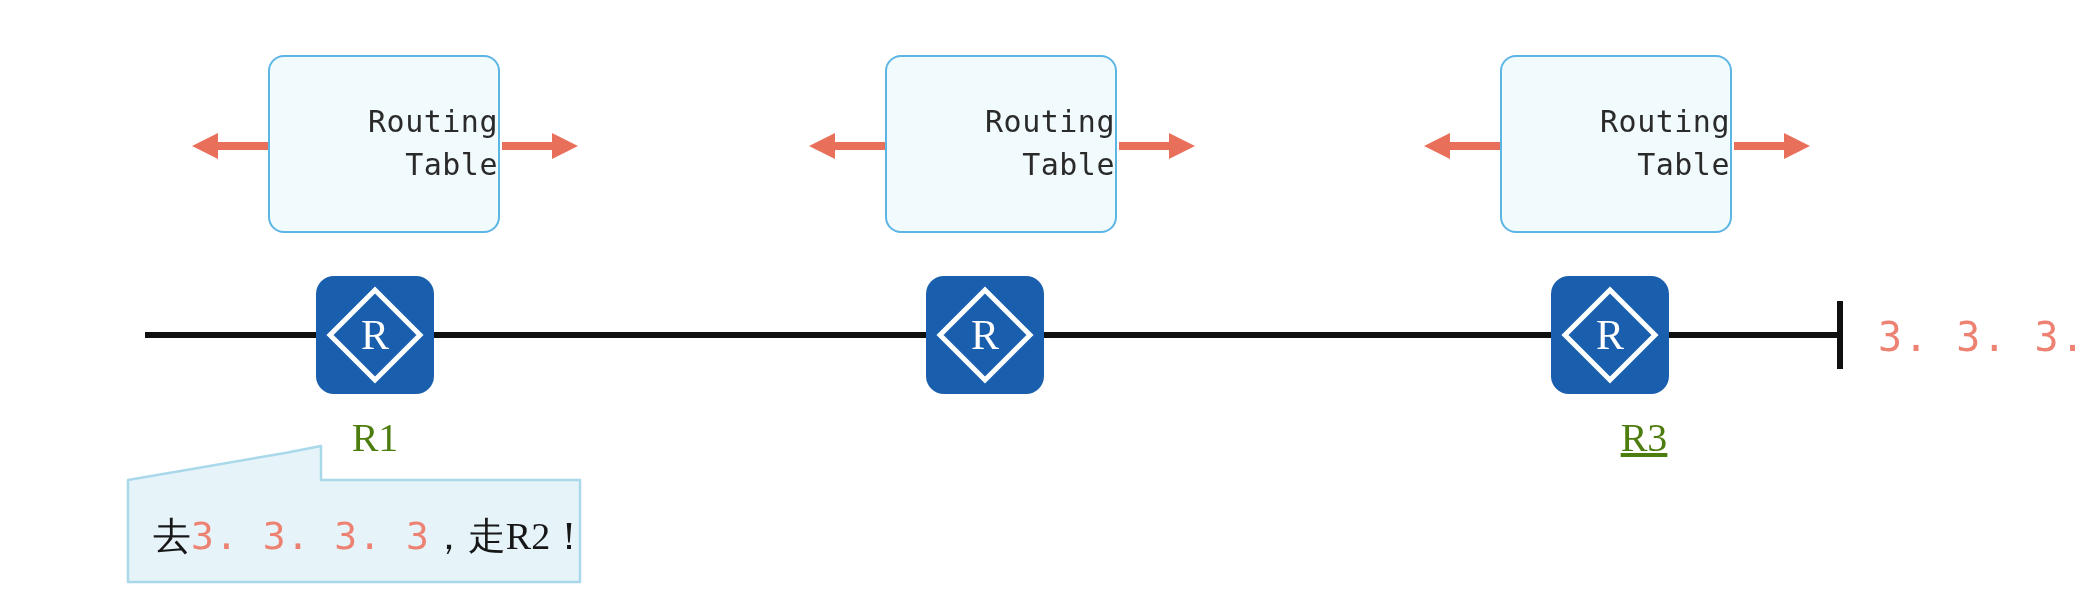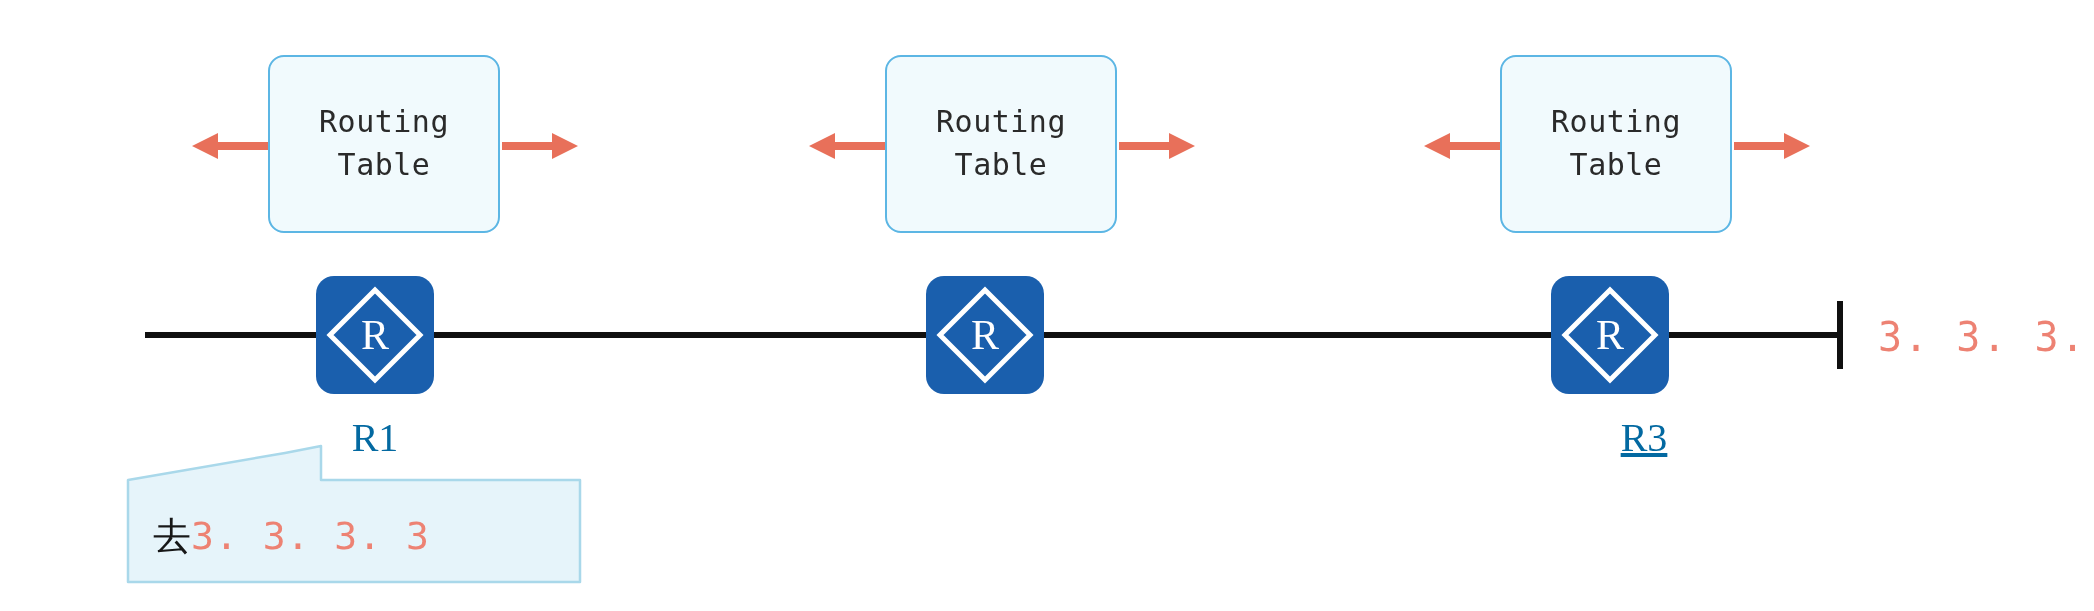--- a/index.html
+++ b/index.html
@@ -21,21 +21,21 @@
     position: absolute;
     box-sizing: border-box;
     width: 232px;
     height: 178px;
     top: 55px;
     border: 2.5px solid #5cb6e4;
     border-radius: 16px;
     background: #f1fafd;
     display: flex;
     flex-direction: column;
-    align-items: center;
+    align-items: flex-end;
     justify-content: center;
     font-family: "DejaVu Sans Mono", "Liberation Mono", monospace;
     font-size: 30px;
     line-height: 1.42;
     color: #2a2a2a;
     letter-spacing: 0.5px;
   }
   .rt-box .rt-line { display: block; white-space: pre; }
 
   
@@ -76,21 +76,21 @@
   .router svg { display: block; width: 118px; height: 118px; }
 
   
   .router-label {
     position: absolute;
     top: 414px;
     width: 160px;
     text-align: center;
     font-family: "Liberation Serif", "DejaVu Serif", serif;
     font-size: 40px;
-    color: #0369a1;
+    color: #4d7c0f;
   }
 
   
   .dest-ip {
     position: absolute;
     left: 1878px;
     top: 314px;
     font-family: "DejaVu Sans Mono", "Liberation Mono", monospace;
     font-size: 40px;
     letter-spacing: 2px;
@@ -208,16 +208,17 @@
 
   <div id="callout">
     <svg width="470" height="155" viewBox="0 0 470 155">
       <path d="M2 40 L190 40 L196 8 L200 40 L308 40 L308 144 L2 144 Z" fill="#e6f4fa" stroke="#a9d8ea" stroke-width="2" style="display:none"></path>
 
       <path d="M3 40 L160 13 L196 6 L196 40 L455 40 L455 142 L3 142 Z" fill="#e6f4fa" stroke="#a9d8ea" stroke-width="2.5" stroke-linejoin="round"></path>
     </svg>
     <div class="callout-text">
       <span>去</span>
         <span class="ip">3. 3. 3. 3</span>
+        <span class="tail-txt">，走R2！</span>
     </div>
   </div>
 
 </div>
 
 </body></html>

